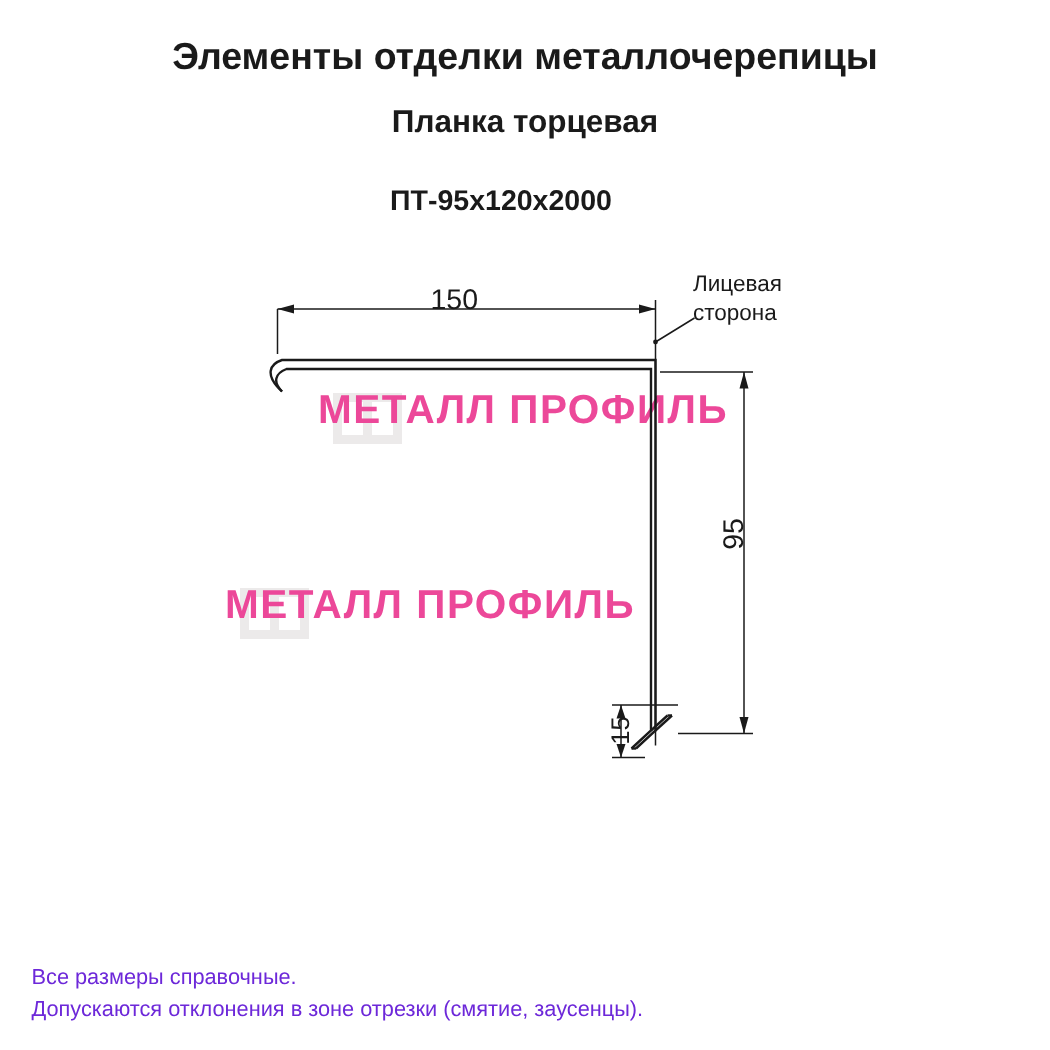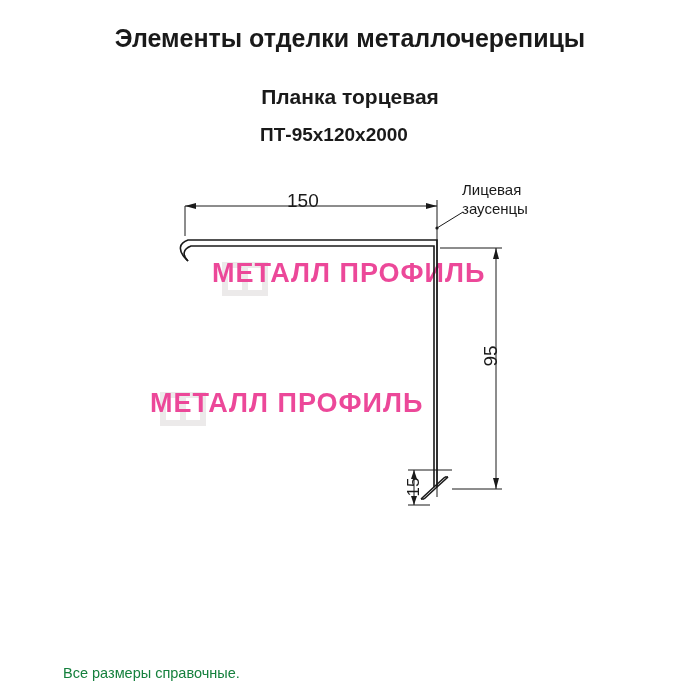--- a/index.html
+++ b/index.html
@@ -25,21 +25,21 @@
     top: 24px;
     left: 0;
     width: 700px;
     text-align: center;
     font-size: 25px;
     font-weight: bold;
     letter-spacing: 0px;
   }
   .title-sub {
     position: absolute;
-    top: 85px;
+    top: 70px;
     left: 0;
     width: 700px;
     text-align: center;
     font-size: 21px;
     font-weight: bold;
   }
   .title-code {
     position: absolute;
     top: 124px;
     left: 0;
@@ -115,22 +115,21 @@
     line-height: 19px;
     text-align: left;
   }
   
   .footer {
     position: absolute;
     left: 21px;
     bottom: 16px;
     font-size: 14.5px;
     line-height: 21px;
-    color: #15803d;
-    margin-left: 42px;
+    color: #6d28d9;
   }
 </style>
 </head>
 <body>
 
 <div class="page">
 
   <div class="title-main">Элементы отделки металлочерепицы</div>
   <div class="title-sub">Планка торцевая</div>
   <div class="title-code">ПТ-95х120х2000</div>
@@ -186,20 +185,21 @@
       <line x1="463" y1="212" x2="437" y2="228"></line>
       <circle cx="437" cy="228" r="1.6" fill="#1a1a1a" stroke="none"></circle>
     </g>
   </svg>
 
   <div class="label label-120">150</div>
   <div class="label label-95">95</div>
   <div class="label label-15">15</div>
   <div class="label label-face">
     <div>Лицевая</div>
-    <div>заусенцы</div>
+    <div>сторона</div>
   </div>
 
   <div class="footer">
     <div>Все размеры справочные.</div>
+    <div>Допускаются отклонения в зоне отрезки (смятие, заусенцы).</div>
   </div>
 
 </div>
 
 </body></html>

